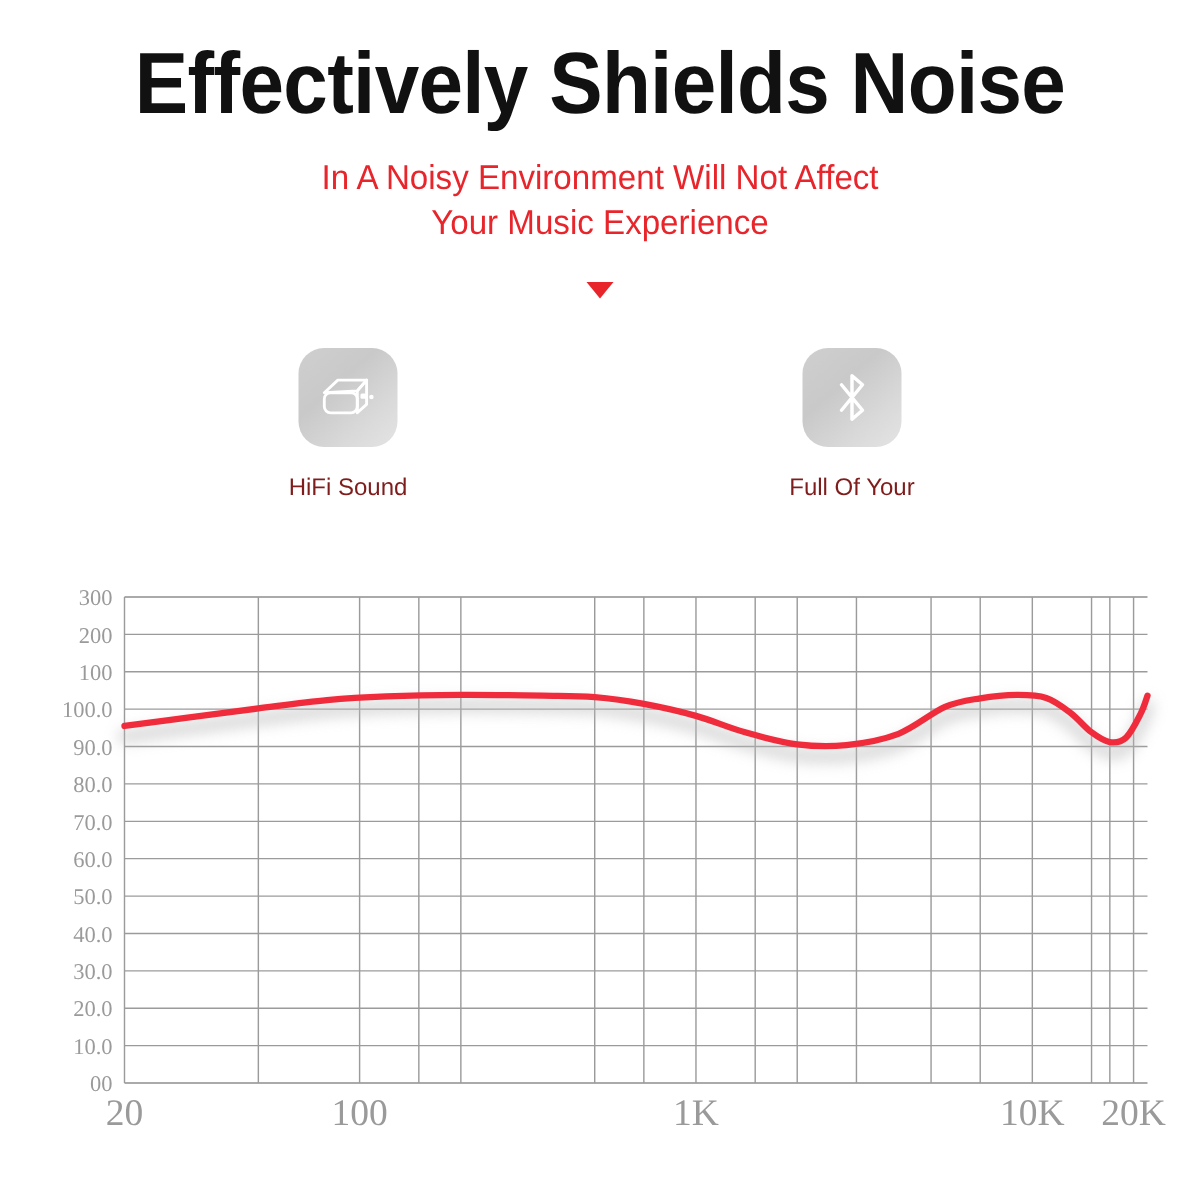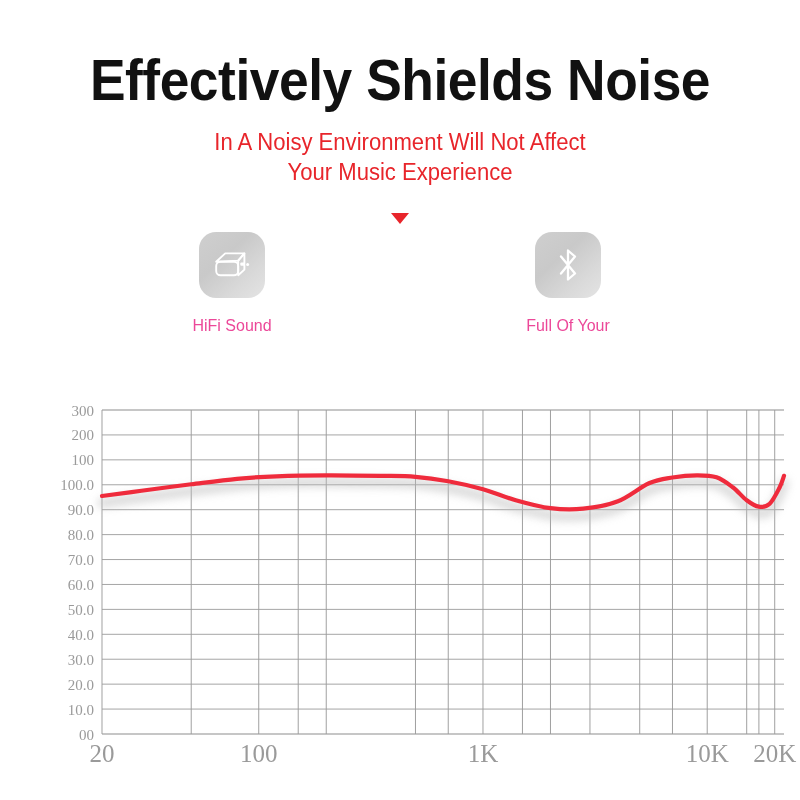--- a/index.html
+++ b/index.html
@@ -6,21 +6,21 @@
   body{
     width:800px;height:800px;
     background:#ffffff;
     font-family:"Liberation Sans", sans-serif;
     overflow:hidden;
     position:relative;
   }
   .hero{
     width:100%;
     text-align:center;
-    padding-top:48px;
+    padding-top:24px;
     box-sizing:border-box;
   }
   .hero-title{
     font-family:"Liberation Sans Narrow","Liberation Sans",sans-serif;
     font-size:58px;
     font-weight:700;
     color:#111111;
     letter-spacing:-0.5px;
     line-height:1.12;
     margin:0;
@@ -65,29 +65,29 @@
   .feat-icon{
     width:66px;height:66px;
     margin:0 auto;
     border-radius:17px;
     background:linear-gradient(138deg,#cfcfcf 0%,#c9c9c9 38%,#d9d9d9 72%,#e4e4e4 100%);
     display:flex;align-items:center;justify-content:center;
   }
   .feat-label{
     margin-top:19px;
     font-size:16px;
-    color:#ec4899;
+    color:#7f1d1d;
     white-space:nowrap;
   }
 
   
   .chart{
     position:absolute;
-    left:0;top:398px;
-    width:640px;height:400px;padding-left:19px;
+    left:0;top:386px;
+    width:640px;height:400px;
   }
   .chart svg{display:block;}
   .ylabel, .xlabel{
     fill:#9a9a9a;
     font-family:"Liberation Serif", serif;
   }
   .ylabel{font-size:15px;}
   .xlabel{font-size:25px;}
 </style>
 </head>

